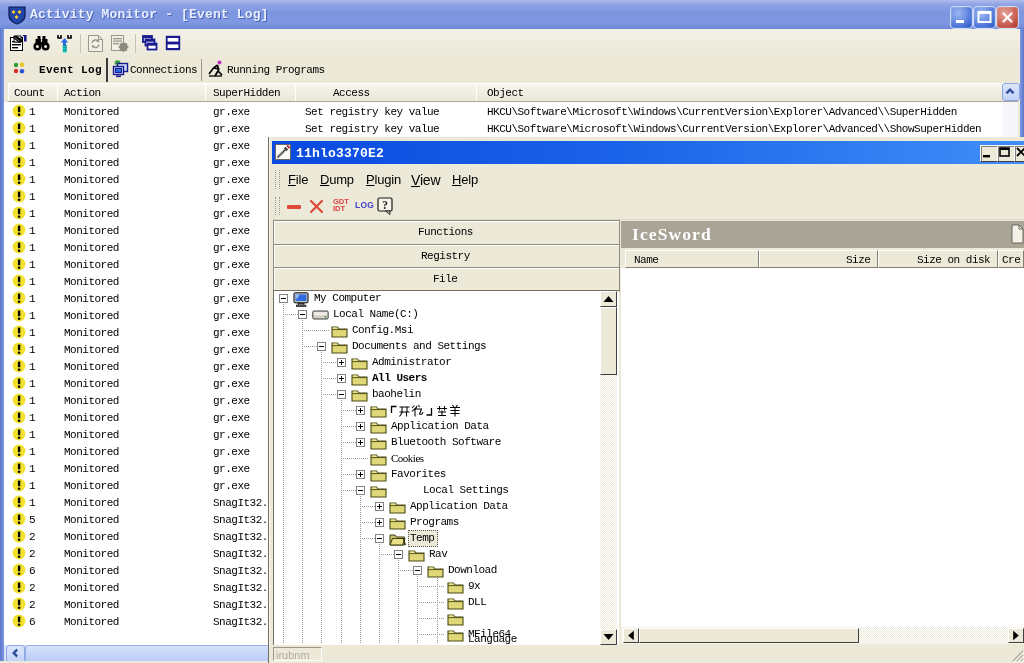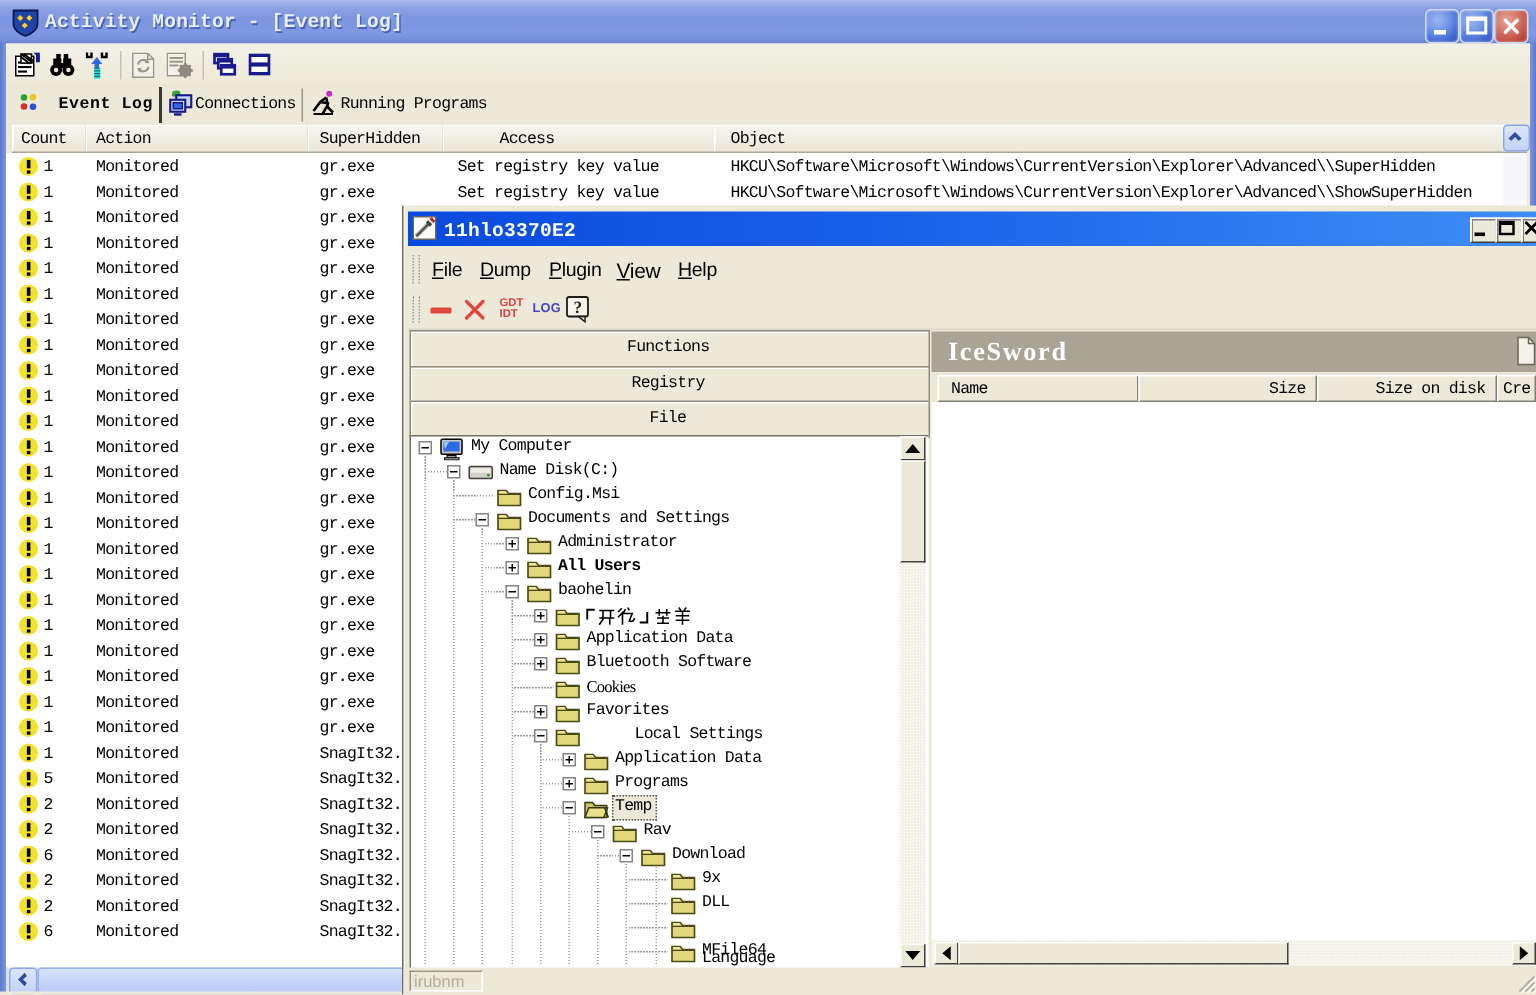--- a/index.html
+++ b/index.html
@@ -476,21 +476,21 @@
 </svg></div>
 <div class="mono abs" style="left:314px;top:292px;">My Computer</div>
 <div class="abs" style="left:283px;top:314px;width:17px;height:1px;background-image:repeating-linear-gradient(90deg,#9A9A9A 0 1px,transparent 1px 2px);"></div>
 <div class="abs" style="left:298px;top:310px;width:9px;height:9px;background:#fff;border:1px solid #848484;box-sizing:border-box;"></div>
 <div class="abs" style="left:300px;top:314px;width:5px;height:1px;background:#000;"></div>
 <div class="abs" style="left:312px;top:308px;"><svg width="17" height="12" viewBox="0 0 17 12">
 <rect x="0.8" y="2" width="15.4" height="8" rx="1.2" fill="#D4D0C8" stroke="#404040" stroke-width="1"></rect>
 <rect x="2" y="3.2" width="13" height="3" fill="#EFEDE6"></rect>
 <circle cx="13.6" cy="7.8" r="0.9" fill="#2E8E2E"></circle>
 </svg></div>
-<div class="mono abs" style="left:333px;top:308px;">Name Disk(C:)</div>
+<div class="mono abs" style="left:333px;top:308px;">Local Name(C:)</div>
 <div class="abs" style="left:302px;top:330px;width:28px;height:1px;background-image:repeating-linear-gradient(90deg,#9A9A9A 0 1px,transparent 1px 2px);"></div>
 <div class="abs" style="left:331px;top:324px;"><svg width="17" height="14" viewBox="0 0 17 14">
 <path d="M1 3 h5.5 l1.5 2 h8 v8 h-15 z" fill="#E0D878" stroke="#4A4A14" stroke-width="1.1"></path>
 <path d="M1 5.6 h15" stroke="#4A4A14" stroke-width="0.9"></path>
 <path d="M2 4 h4.5" stroke="#F4EFB0" stroke-width="0.9"></path>
     </svg></div>
 <div class="mono abs" style="left:352px;top:324px;">Config.Msi</div>
 <div class="abs" style="left:302px;top:346px;width:17px;height:1px;background-image:repeating-linear-gradient(90deg,#9A9A9A 0 1px,transparent 1px 2px);"></div>
 <div class="abs" style="left:317px;top:342px;width:9px;height:9px;background:#fff;border:1px solid #848484;box-sizing:border-box;"></div>
 <div class="abs" style="left:319px;top:346px;width:5px;height:1px;background:#000;"></div>

